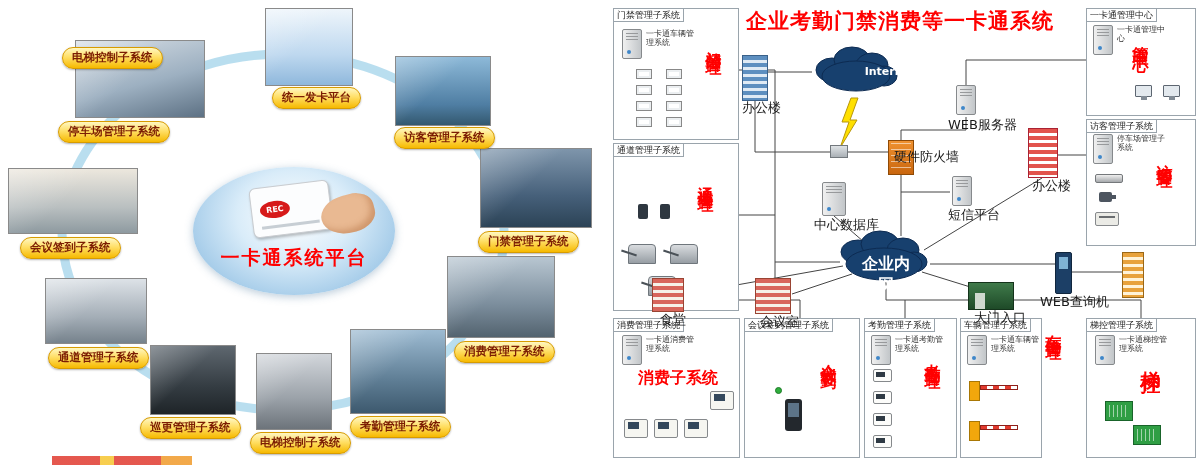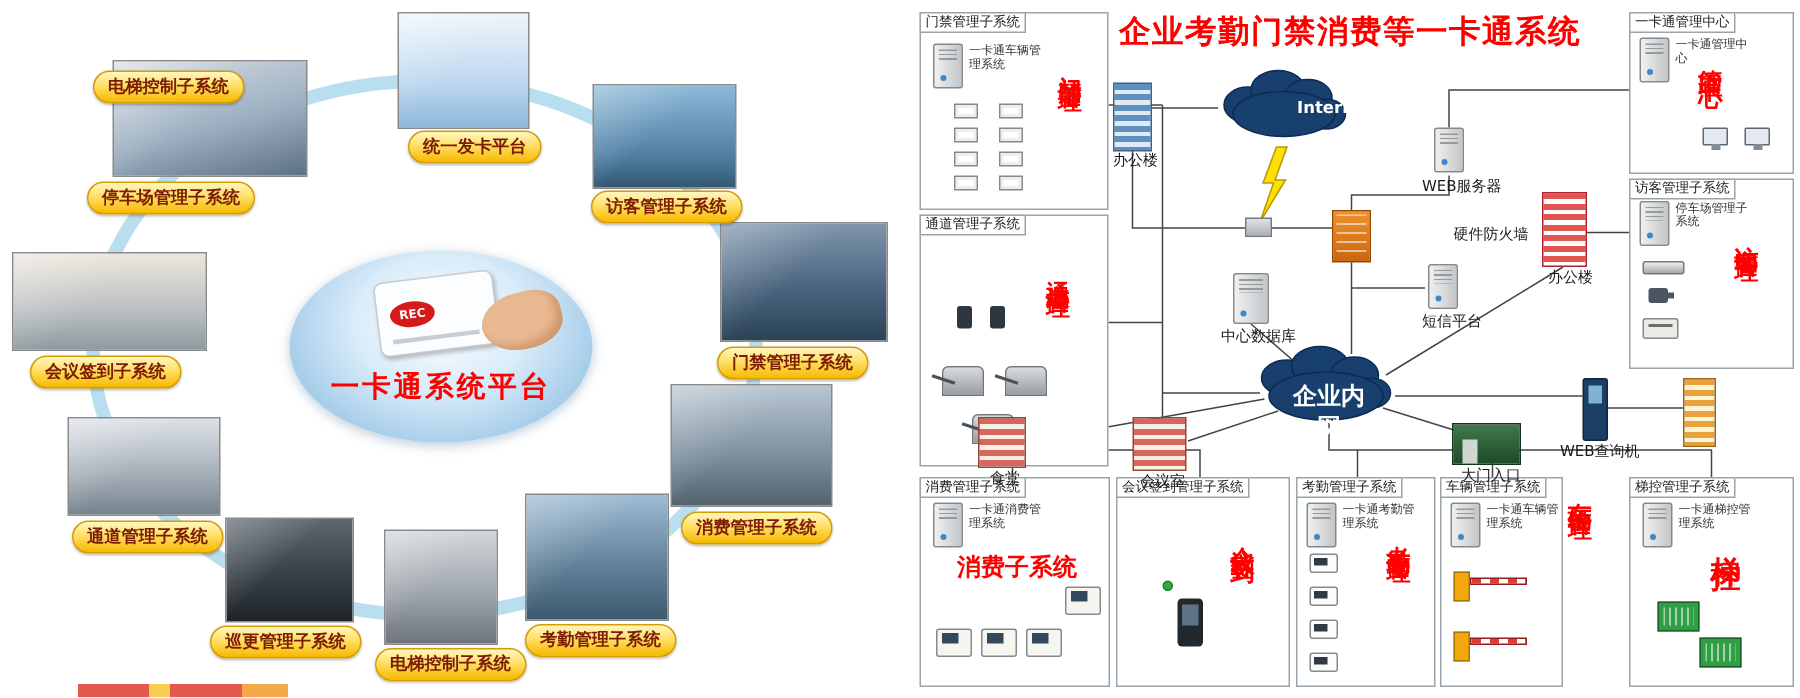--- a/index.html
+++ b/index.html
@@ -140,21 +140,21 @@
     border-radius:2px; }
   .kiosk::before { content:""; position:absolute; top:4px; left:3px; right:3px; height:12px;
     background:#7fb3d5; }
   .firewall { position:absolute; z-index:2; width:26px; height:35px;
     background:linear-gradient(180deg,#ef9130,#c9660e); border:1px solid #8f4a06; }
   .firewall::before { content:""; position:absolute; inset:2px;
     background:repeating-linear-gradient(180deg, rgba(255,255,255,.55) 0 1px, transparent 1px 6px); }
   .hub { position:absolute; z-index:2; width:18px; height:13px;
     background:linear-gradient(180deg,#dfe3e6,#aab0b5); border:1px solid #72787d; }
 
-  .nlabel { position:absolute; font-size:10px; line-height:9px; color:#1a1a1a; white-space:nowrap; z-index:3; }
+  .nlabel { position:absolute; font-size:13px; line-height:9px; color:#1a1a1a; white-space:nowrap; z-index:3; }
   .cloud-text { position:absolute; color:#fff; font-weight:bold; z-index:3; text-align:center; }
 
   #net-svg { position:absolute; left:0; top:0; z-index:1; }
   .std-server { position:absolute; z-index:2; }
 </style>
 </head>
 <body>
 
 <div id="stage">
 
@@ -358,21 +358,21 @@
 
   <div class="cloud-text" style="left:860px;top:65px;width:60px;font-size:11px">Internet</div>
   <div class="cloud-text" style="left:856px;top:254px;width:60px;font-size:16px">企业内网</div>
 
   <div class="tower glass" style="left:742px;top:55px;width:26px;height:46px"></div>
   <div class="nlabel" style="left:742px;top:103px">办公楼</div>
 
   <div class="hub" style="left:830px;top:145px"></div>
 
   <div class="firewall" style="left:888px;top:140px"></div>
-  <div class="nlabel" style="left:969px;top:152px">硬件防火墙</div>
+  <div class="nlabel" style="left:894px;top:152px">硬件防火墙</div>
 
   <div class="server std-server" style="left:956px;top:85px"></div>
   <div class="nlabel" style="left:948px;top:120px">WEB服务器</div>
 
   <div class="server std-server" style="left:822px;top:182px;width:24px;height:34px"></div>
   <div class="nlabel" style="left:814px;top:220px">中心数据库</div>
 
   <div class="server std-server" style="left:952px;top:176px"></div>
   <div class="nlabel" style="left:948px;top:210px">短信平台</div>
 

